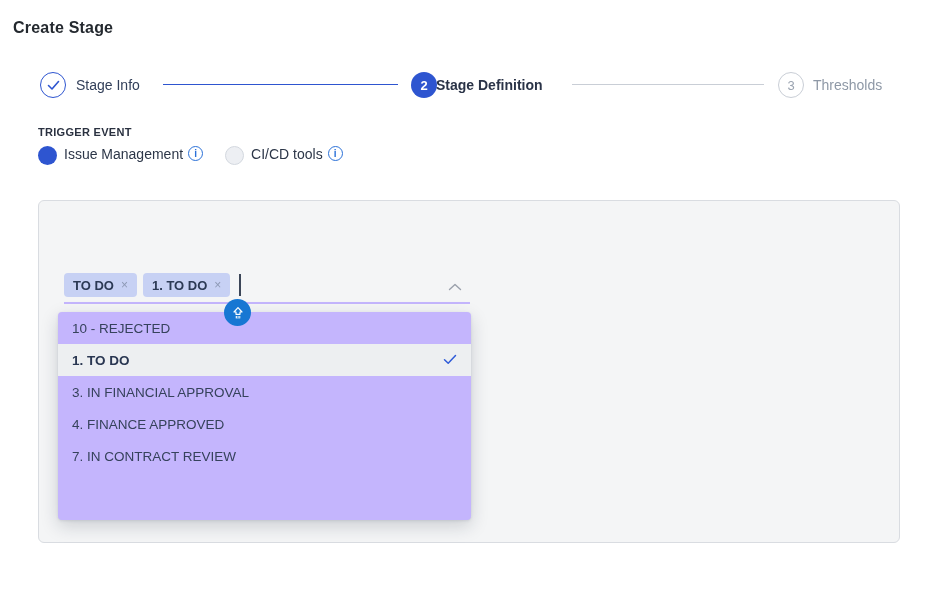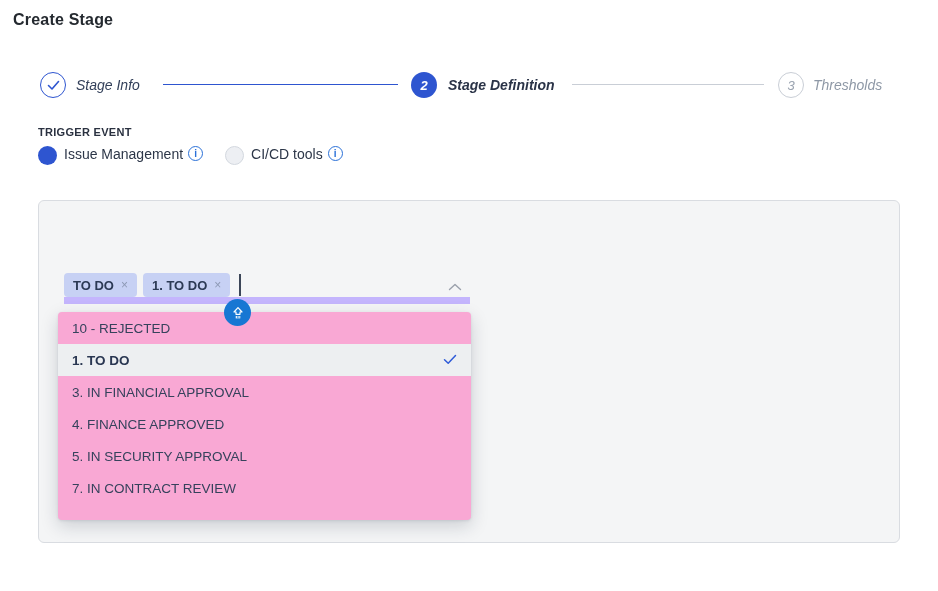--- a/index.html
+++ b/index.html
@@ -12,29 +12,29 @@
     position: relative;
     width: 938px;
     height: 591px;
     background: #fff;
     overflow: hidden;
   }
 
   
   .page-title {
     position: absolute;
-    left: 13px; top: 11px;
+    left: 13px; top: 19px;
     font-size: 16px;
     font-weight: bold;
     color: #24292f;
     letter-spacing: .2px;
   }
 
   
-  .stepper { position: absolute; left: 0; top: 72px; width: 938px; height: 26px; font-style: italic; }
+  .stepper { position: absolute; left: 0; top: 72px; width: 938px; height: 26px; }
   .step-circle {
     position: absolute;
     width: 26px; height: 26px;
     border-radius: 50%;
     display: flex; align-items: center; justify-content: center;
     font-size: 13px;
   }
   .step-circle.done { border: 1.5px solid #2e55d0; background: #fff; }
   .step-circle.active { background: #2e55d0; color: #ffffff; font-weight: bold; }
   .step-circle.todo { border: 1.5px solid #c9ced6; background: #fff; color: #9aa3b0; }
@@ -96,21 +96,21 @@
     font-weight: bold;
     color: #22334f;
     letter-spacing: .4px;
   }
 
   
   .select-field {
     position: absolute;
     left: 64px; top: 271px;
     width: 406px; height: 33px;
-    border-bottom: 7px solid #c4b5fd;
+    border-bottom: 2px solid #c4b5fd;
   }
   .tags { position: absolute; left: 0; top: 2px; display: flex; align-items: center; }
   .tag {
     height: 24px;
     background: #c7d1f4;
     border-radius: 4px;
     display: inline-flex; align-items: center;
     padding: 0 9px;
     margin-right: 6px;
     font-size: 13px;
@@ -136,21 +136,21 @@
     color: #9aa0ab;
     font-size: 13px;
     line-height: 1;
   }
 
   
   .dropdown {
     position: absolute;
     left: 58px; top: 312px;
     width: 413px; height: 208px;
-    background: #f9a8d4;
+    background: #c4b5fd;
     border-radius: 4px;
     box-shadow: 0 6px 18px rgba(23, 31, 56, 0.18), 0 1px 3px rgba(23,31,56,.10);
     overflow: hidden;
     z-index: 5;
   }
   .dd-item {
     height: 32px;
     display: flex; align-items: center;
     padding: 0 14px;
     font-size: 13.5px;
@@ -189,21 +189,21 @@
       <svg width="13" height="11" viewBox="0 0 13 11">
         <path d="M1.5 5.5 L5 9 L11.5 1.5" fill="none" stroke="#2e55d0" stroke-width="1.6" stroke-linecap="round" stroke-linejoin="round"></path>
       </svg>
     </div>
     <div class="step-label done" style="left:76px;">Stage Info</div>
     <div class="connector blue" style="left:163px;width:235px;"></div>
 
     <div class="step-circle active" style="left:411px;">
       <span>2</span>
     </div>
-    <div class="step-label active" style="left:448px;">Stage Definition</div>
+    <div class="step-label active" style="left:436px;">Stage Definition</div>
     <div class="connector gray" style="left:572px;width:192px;"></div>
 
     <div class="step-circle todo" style="left:778px;">
       <span>3</span>
     </div>
     <div class="step-label todo" style="left:813px;">Thresholds</div>
   </div>
 
   <div class="trigger-label">TRIGGER EVENT</div>
   <div class="radio-row">
@@ -249,23 +249,20 @@
         </svg>
       </span>
     </div>
     <div class="dd-item">
       <span>3. IN FINANCIAL APPROVAL</span>
     </div>
     <div class="dd-item">
       <span>4. FINANCE APPROVED</span>
     </div>
     <div class="dd-item">
-      <span>5. IN SECURITY APPROVAL</span>
-    </div>
-    <div class="dd-item">
       <span>7. IN CONTRACT REVIEW</span>
     </div>
   </div>
 
   <div class="click-badge">
     <svg width="16" height="16" viewBox="0 0 24 24">
       <path d="M12 4 L18 10.5 H15 V14 H9 V10.5 H6 Z" fill="none" stroke="#ffffff" stroke-width="1.8" stroke-linejoin="round"></path>
       <rect x="8.6" y="16.5" width="6.8" height="3.6" fill="#ffffff"></rect>
       <line x1="11" y1="16.5" x2="11" y2="20.1" stroke="#1777d3" stroke-width="1.1"></line>
       <line x1="13.4" y1="16.5" x2="13.4" y2="20.1" stroke="#1777d3" stroke-width="1.1"></line>

